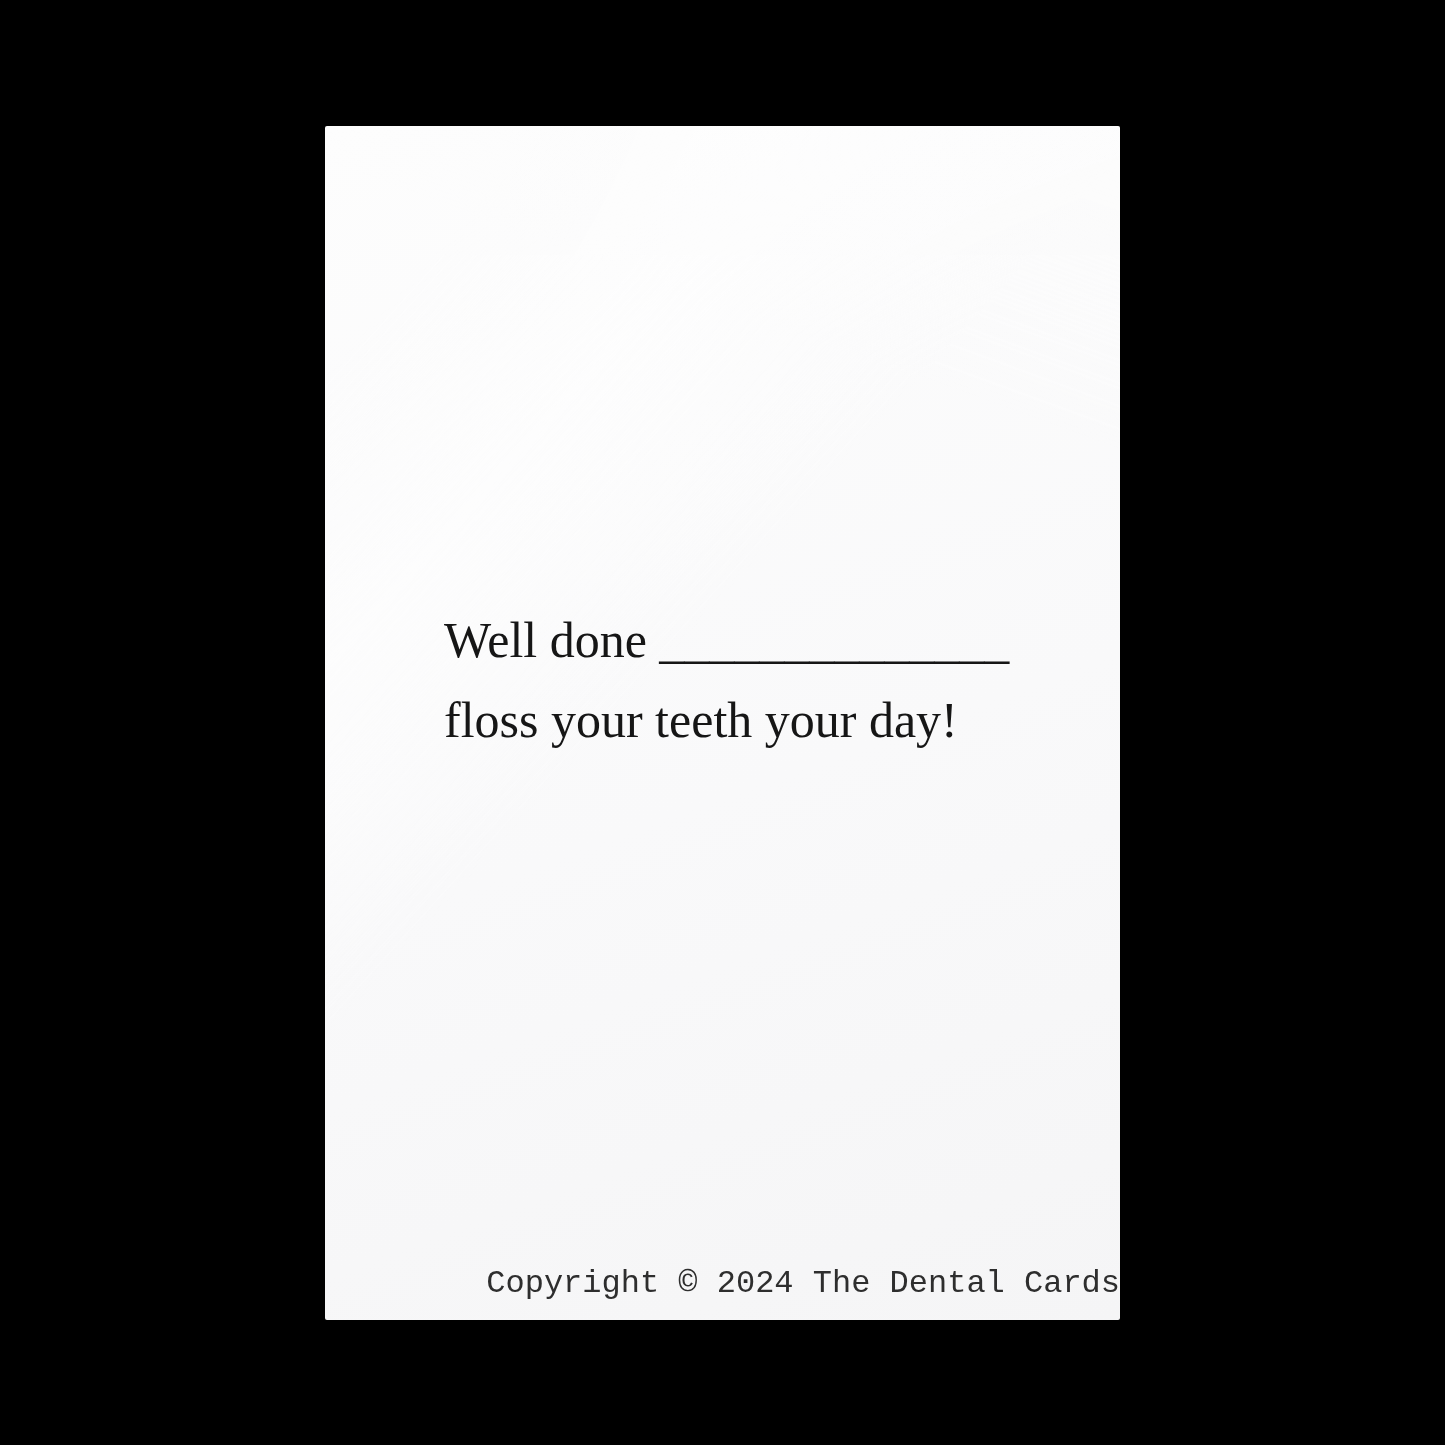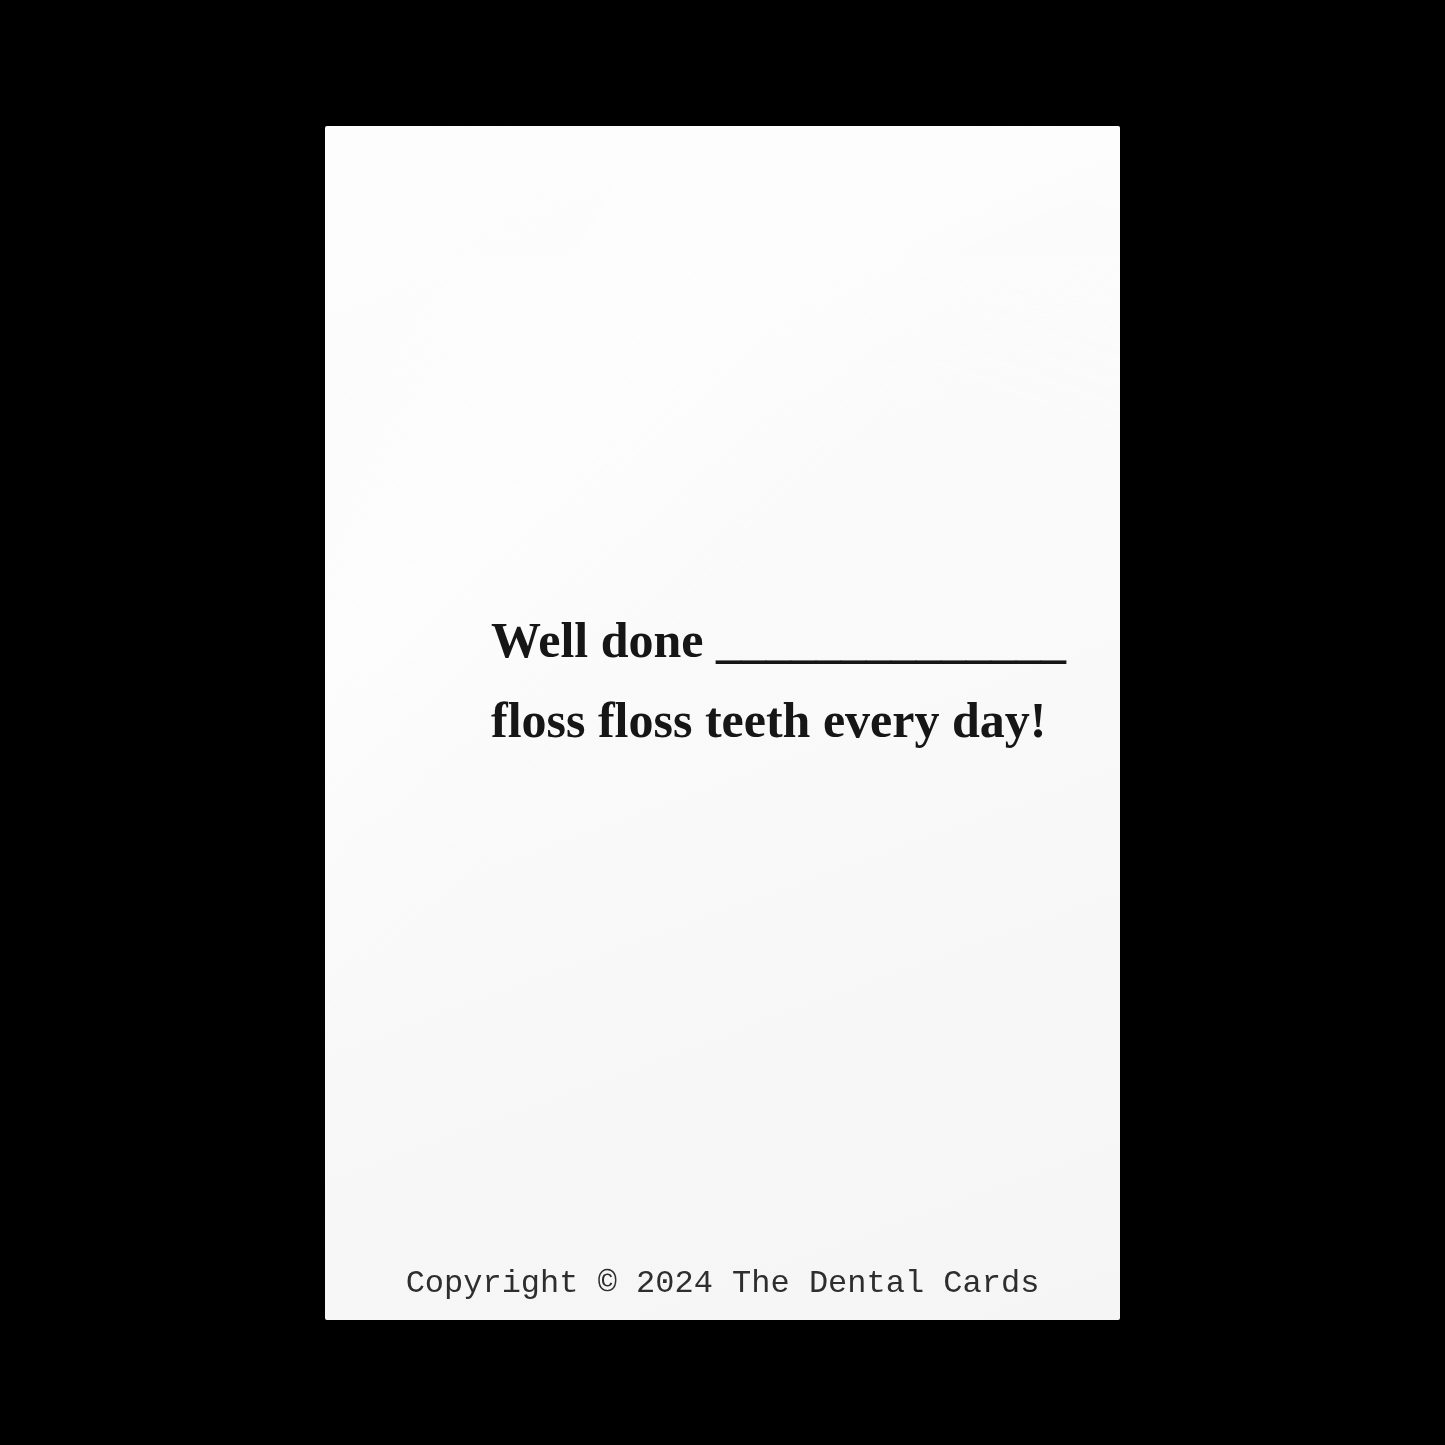--- a/index.html
+++ b/index.html
@@ -42,46 +42,45 @@
         rgba(255,255,255,0.5) 0%,
         rgba(255,255,255,0) 22%);
     opacity: 0.55;
     pointer-events: none;
   }
   .message {
     position: absolute;
     left: 119px;
     top: 474px;
     font-family: "Liberation Serif", serif;
-    font-weight: 700;
+    font-weight: 400;
     font-size: 50px;
     line-height: 80px;
     letter-spacing: 0px;
     color: #161616;
     white-space: nowrap;
-    margin-left: 47px;
   }
   .copyright {
     position: absolute;
     left: 0;
     right: 0;
     top: 1139px;
-    text-align: center;
+    text-align: right;
     font-family: "Liberation Mono", monospace;
     font-size: 32px;
     font-weight: 400;
     color: #2e2e2e;
     white-space: nowrap;
   }
 </style>
 </head>
 <body>
 
 <div class="stage">
   <div class="card">
     <div class="sheen"></div>
     <div class="message">
       <div class="msg-line">Well done ______________</div>
-      <div class="msg-line">floss floss teeth every day!</div>
+      <div class="msg-line">floss your teeth your day!</div>
     </div>
     <div class="copyright">Copyright © 2024 The Dental Cards</div>
   </div>
 </div>
 
 </body></html>

